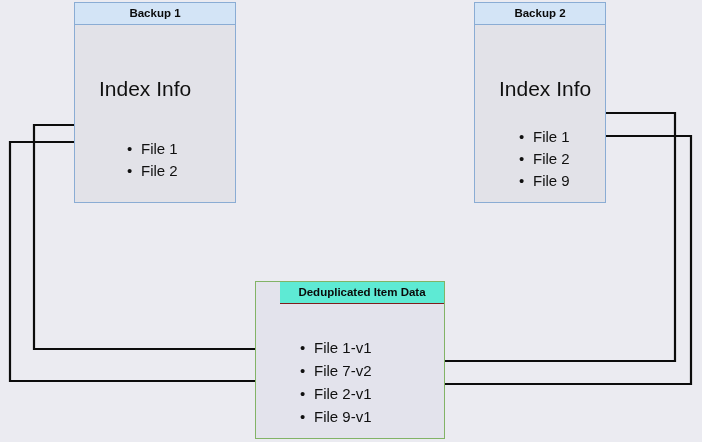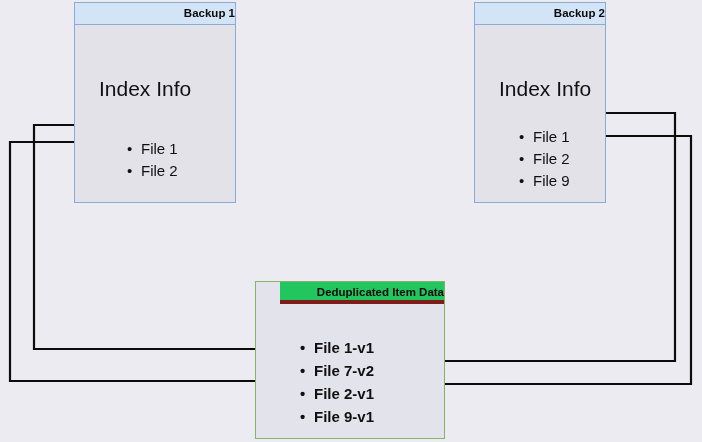--- a/index.html
+++ b/index.html
@@ -23,21 +23,21 @@
   }
   
   .box {
     position: absolute;
     box-sizing: border-box;
   }
   .box .box-header {
     box-sizing: border-box;
     height: 22px;
     line-height: 21px;
-    text-align: right;
+    text-align: center;
     font-size: 11.5px;
     font-weight: bold;
     color: #0a0a0a;
   }
   .box .box-body {
     box-sizing: border-box;
     position: relative;
   }
   .box-blue {
     border: 1px solid #8aacd4;
@@ -45,22 +45,22 @@
   }
   .box-blue > .box-header {
     background: #d3e4f6;
     border-bottom: 1px solid #8aacd4;
   }
   .box-green {
     border: 1px solid #82b366;
     background: #e3e3ec;
   }
   .box-green > .box-header {
-    background: #22c55e;
-    border-bottom: 4px solid #7f1d1d;
+    background: #5eead4;
+    border-bottom: 1px solid #7f1d1d;
     margin-left: 24px;
   }
   
   .index-label {
     position: absolute;
     font-size: 21px;
     color: #101010;
     white-space: nowrap;
   }
   .file-list {
@@ -83,21 +83,20 @@
     position: absolute;
     left: 0;
     top: 0;
     font-size: 15px;
     line-height: 22px;
     color: #101010;
   }
   .ded-list li {
     height: 23px;
     line-height: 23px;
-    font-weight: bold;
   }
   .ded-list li::before {
     line-height: 23px;
   }
   
   #edges {
     position: absolute;
     left: 0;
     top: 0;
     width: 702px;

